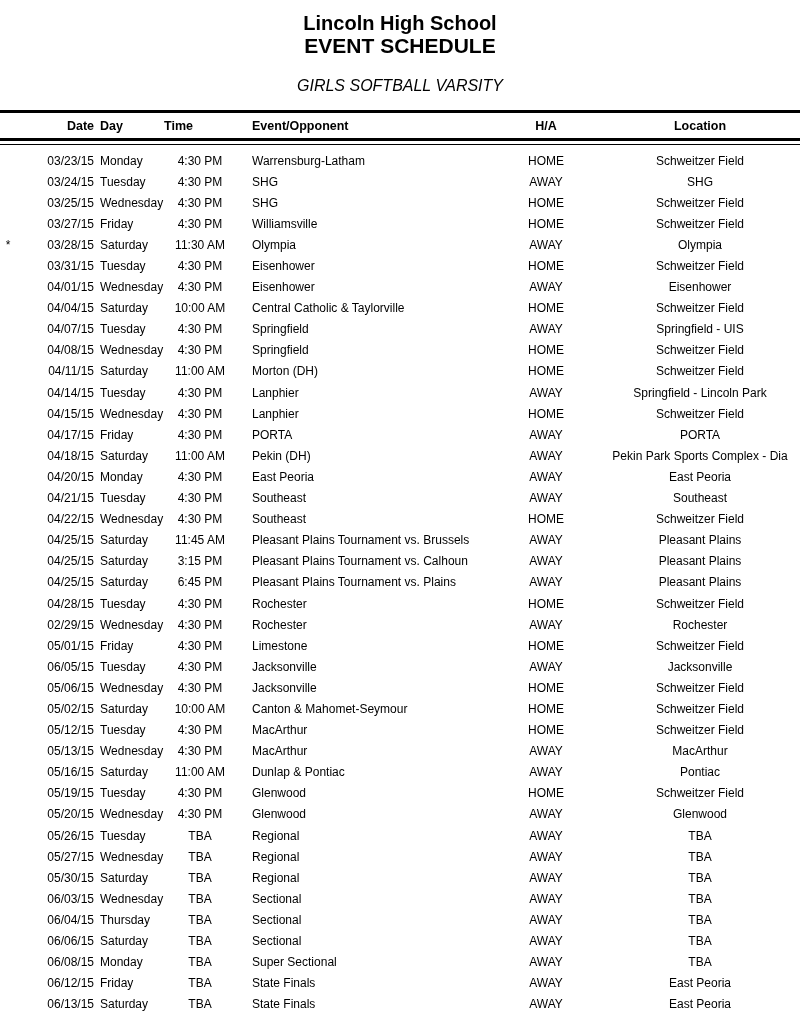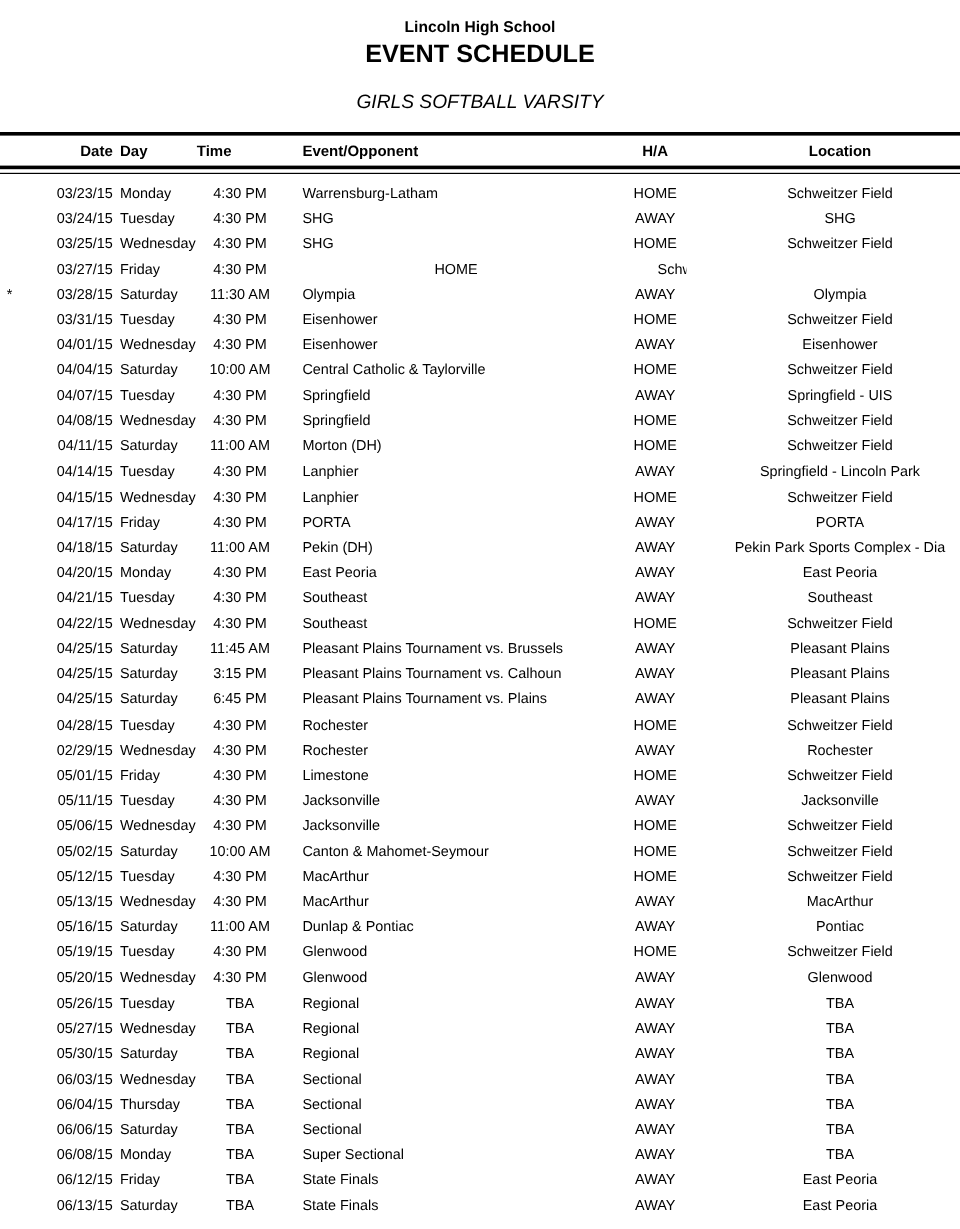--- a/index.html
+++ b/index.html
@@ -11,21 +11,21 @@
     color: #000000;
     overflow: hidden;
   }
   .page {
     width: 800px;
     height: 1024px;
     background: #ffffff;
     padding-top: 12px;
   }
   .title-block { text-align: center; }
-  .school-name { font-size: 13px; font-weight: bold; line-height: 22px; }
+  .school-name { font-size: 20px; font-weight: bold; line-height: 22px; }
   .event-title { font-size: 21px; font-weight: bold; line-height: 24px; }
   .subtitle { font-size: 16px; font-style: italic; line-height: 22px; margin-top: 17px; }
 
   .rule-top { border-top: 3px solid #000; margin-top: 13px; }
   .rule-thick { border-top: 3px solid #000; }
   .rule-thin { border-top: 1px solid #000; margin-top: 3px; }
 
   .grid-row {
     display: grid;
     grid-template-columns: 16px 78px 66px 80px 280px 52px 228px;
@@ -108,20 +108,21 @@
         <div class="c-event">SHG</div>
         <div class="c-ha">HOME</div>
         <div class="c-loc">Schweitzer Field</div>
       </div>
 
       <div class="grid-row">
         <div class="c-marker"></div>
         <div class="c-date">03/27/15</div>
         <div class="c-day">Friday</div>
         <div class="c-time">4:30 PM</div>
+        <div class="c-event">Williamsville</div>
         <div class="c-ha">HOME</div>
         <div class="c-loc">Schweitzer Field</div>
       </div>
 
       <div class="grid-row">
         <div class="c-marker">*</div>
         <div class="c-date">03/28/15</div>
         <div class="c-day">Saturday</div>
         <div class="c-time">11:30 AM</div>
         <div class="c-event">Olympia</div>
@@ -314,21 +315,21 @@
         <div class="c-date">05/01/15</div>
         <div class="c-day">Friday</div>
         <div class="c-time">4:30 PM</div>
         <div class="c-event">Limestone</div>
         <div class="c-ha">HOME</div>
         <div class="c-loc">Schweitzer Field</div>
       </div>
 
       <div class="grid-row">
         <div class="c-marker"></div>
-        <div class="c-date">05/11/15</div>
+        <div class="c-date">06/05/15</div>
         <div class="c-day">Tuesday</div>
         <div class="c-time">4:30 PM</div>
         <div class="c-event">Jacksonville</div>
         <div class="c-ha">AWAY</div>
         <div class="c-loc">Jacksonville</div>
       </div>
 
       <div class="grid-row">
         <div class="c-marker"></div>
         <div class="c-date">05/06/15</div>

